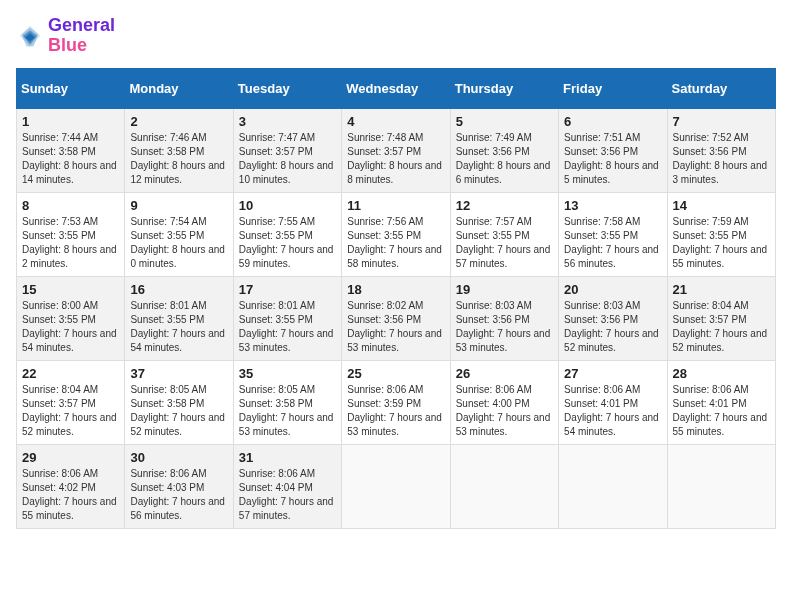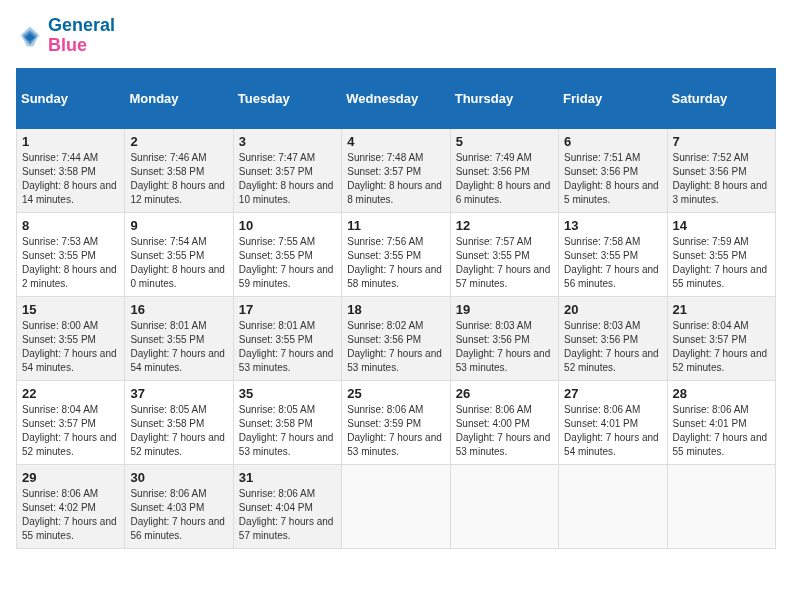--- a/index.html
+++ b/index.html
@@ -21,21 +21,21 @@
       align-items: center;
       gap: 4px;
     }
     .logo-text {
       font-size: 18px;
       font-weight: bold;
       color: #1a1a1a;
       line-height: 1.1;
     }
     .logo-text span {
-      color: #0369a1;
+      color: #6d28d9;
     }
     .logo-icon {
       width: 28px;
       height: 28px;
     }
     .title-block {
       text-align: right;
     }
     .calendar-title {
       font-size: 32px;
@@ -49,21 +49,21 @@
     table {
       width: 100%;
       border-collapse: collapse;
       table-layout: fixed;
     }
     thead th {
       background: #1a6db5;
       color: #fff;
       font-size: 13px;
       font-weight: bold;
-      padding: 22px 4px;
+      padding: 12px 4px;
       text-align: left;
       border: 1px solid #1a6db5;
     }
     tbody tr {
       background: #fff;
     }
     tbody tr:nth-child(odd) {
       background: #f2f2f2;
     }
     tbody td {

